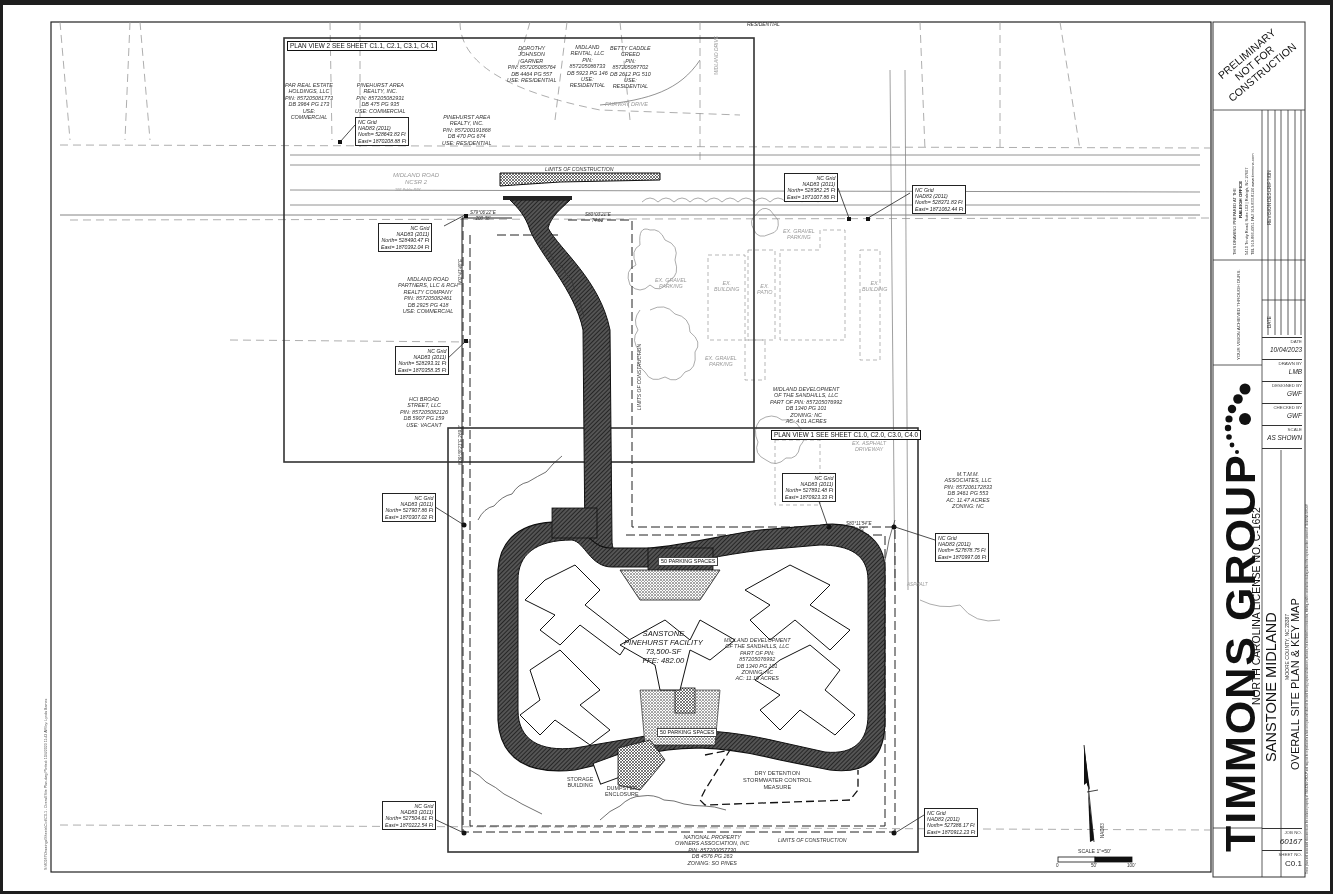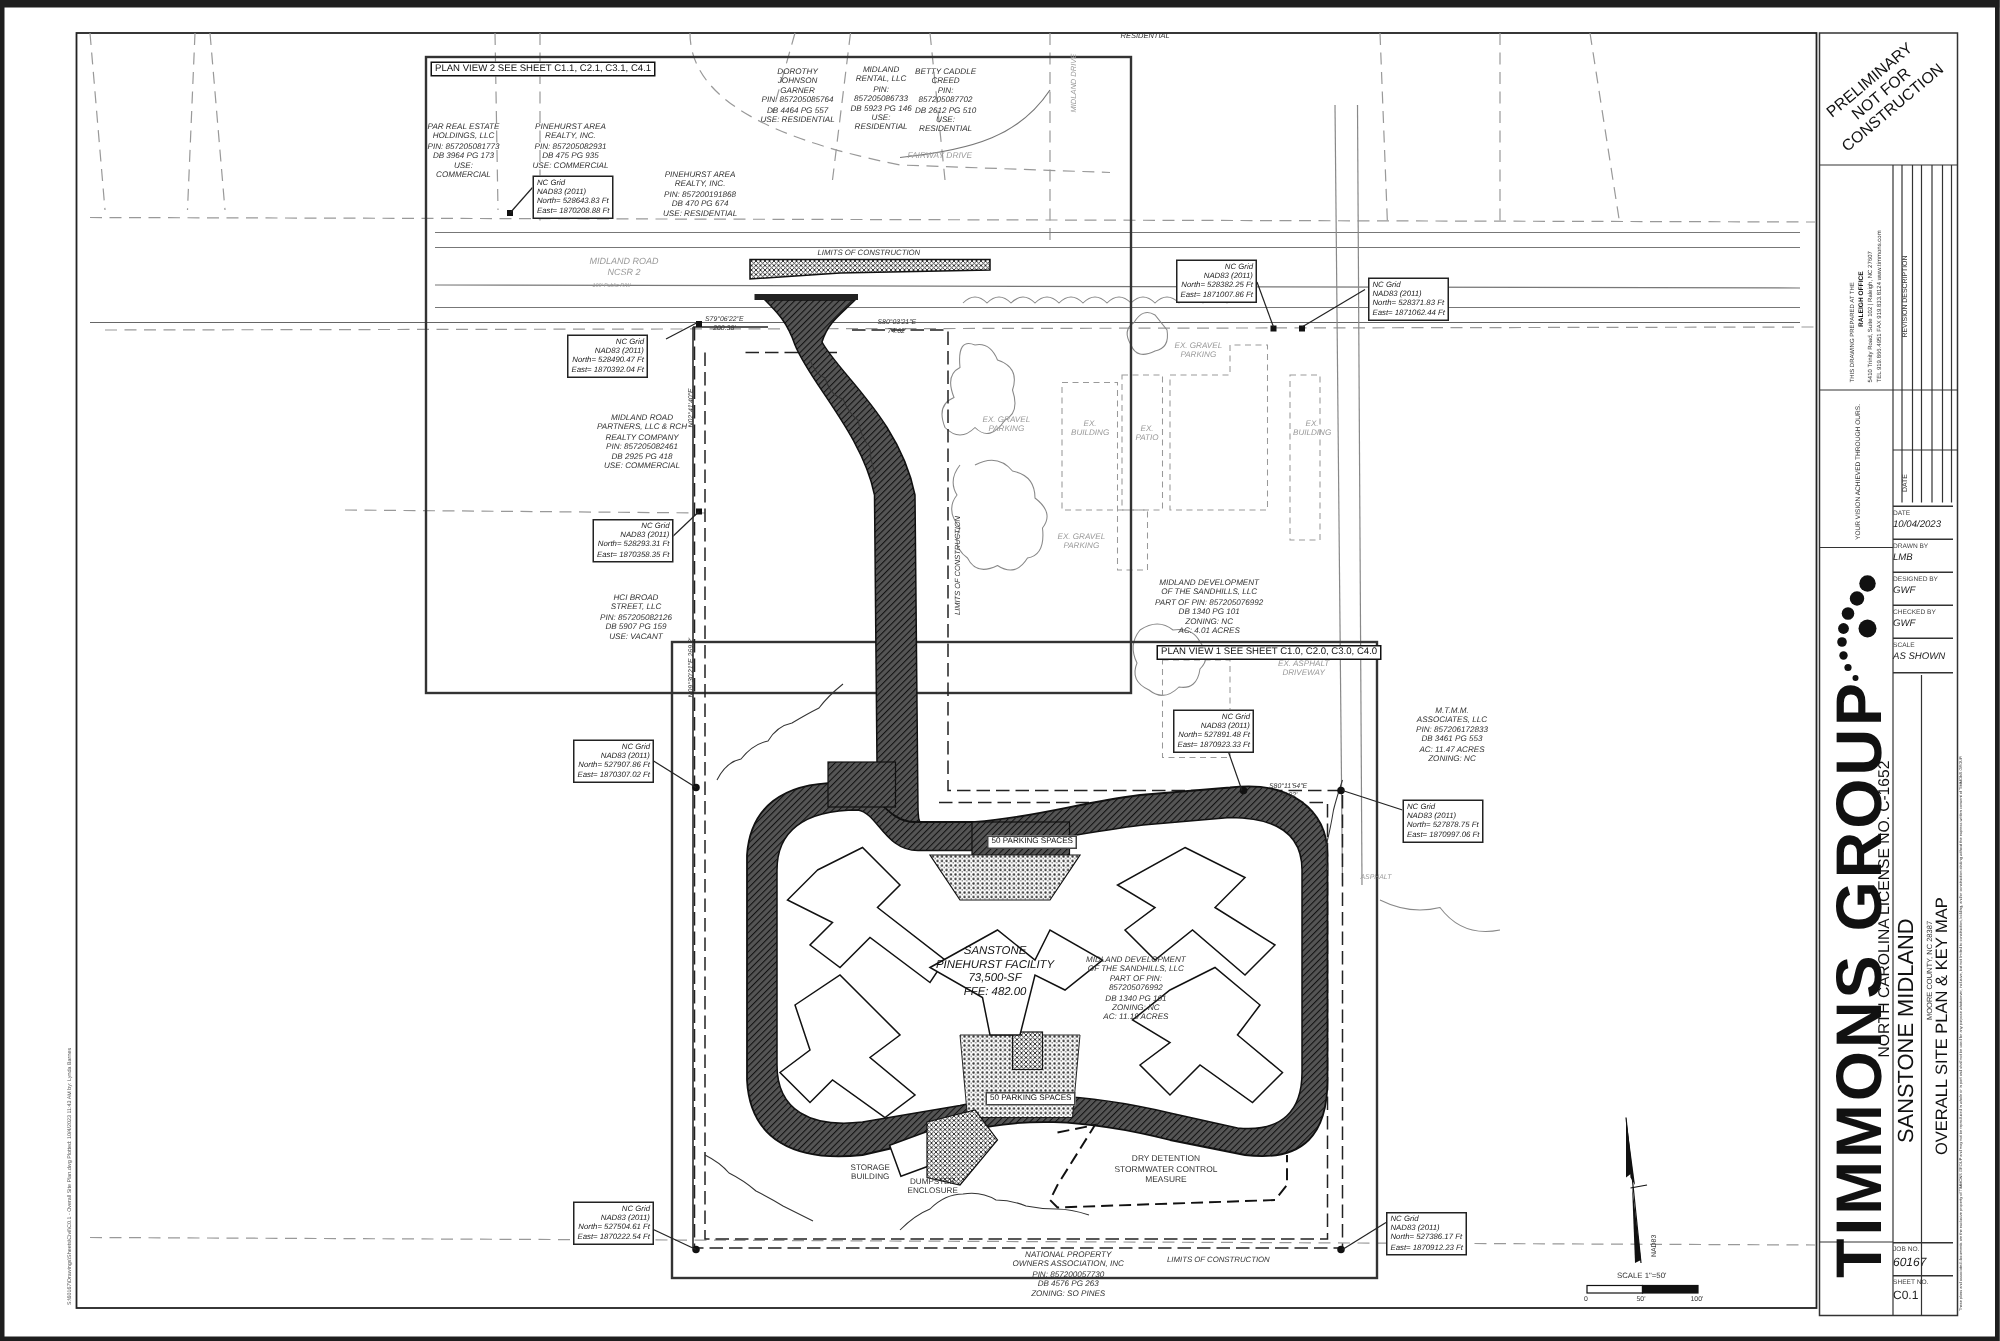--- a/index.html
+++ b/index.html
@@ -10,21 +10,21 @@
   .lbl{position:absolute;font-style:italic;font-size:5.4px;line-height:6.4px;color:#333;text-align:center;white-space:pre;}
   .lbl.gray{color:#9a9a9a;}
   .box{position:absolute;border:1px solid #222;background:#fff;font-style:italic;font-size:5.2px;line-height:6.2px;padding:1px 2px;color:#222;white-space:pre;}
   .box.r{text-align:right;}
   .planhdr{position:absolute;border:1px solid #111;background:#fff;font-size:6.4px;line-height:8px;padding:0 2px;color:#111;white-space:nowrap;}
   .bldtext{position:absolute;font-size:7.6px;line-height:9px;text-align:center;color:#111;white-space:pre;}
   .ptag{position:absolute;font-size:5.4px;line-height:7px;background:#fff;border:1px solid #444;padding:0 2px;color:#111;white-space:nowrap;}
   .tb{position:absolute;color:#111;}
   .rot{transform-origin:0 0;transform:rotate(-90deg);white-space:nowrap;position:absolute;}
   .small{font-size:5px;color:#333;}
-  .tcell{position:absolute;left:1262px;width:40px;border-top:1px solid #333;text-align:left;}
+  .tcell{position:absolute;left:1262px;width:40px;border-top:1px solid #333;text-align:right;}
   .tcell .h{font-size:4.4px;color:#444;margin-top:1px;}
   .tcell .v{font-size:6.4px;font-style:italic;color:#222;margin-top:2px;}
 </style>
 </head>
 <body>
 
 <div class="topbar"></div>
 <div class="sheet"></div>
 
 <svg width="1333" height="894">

